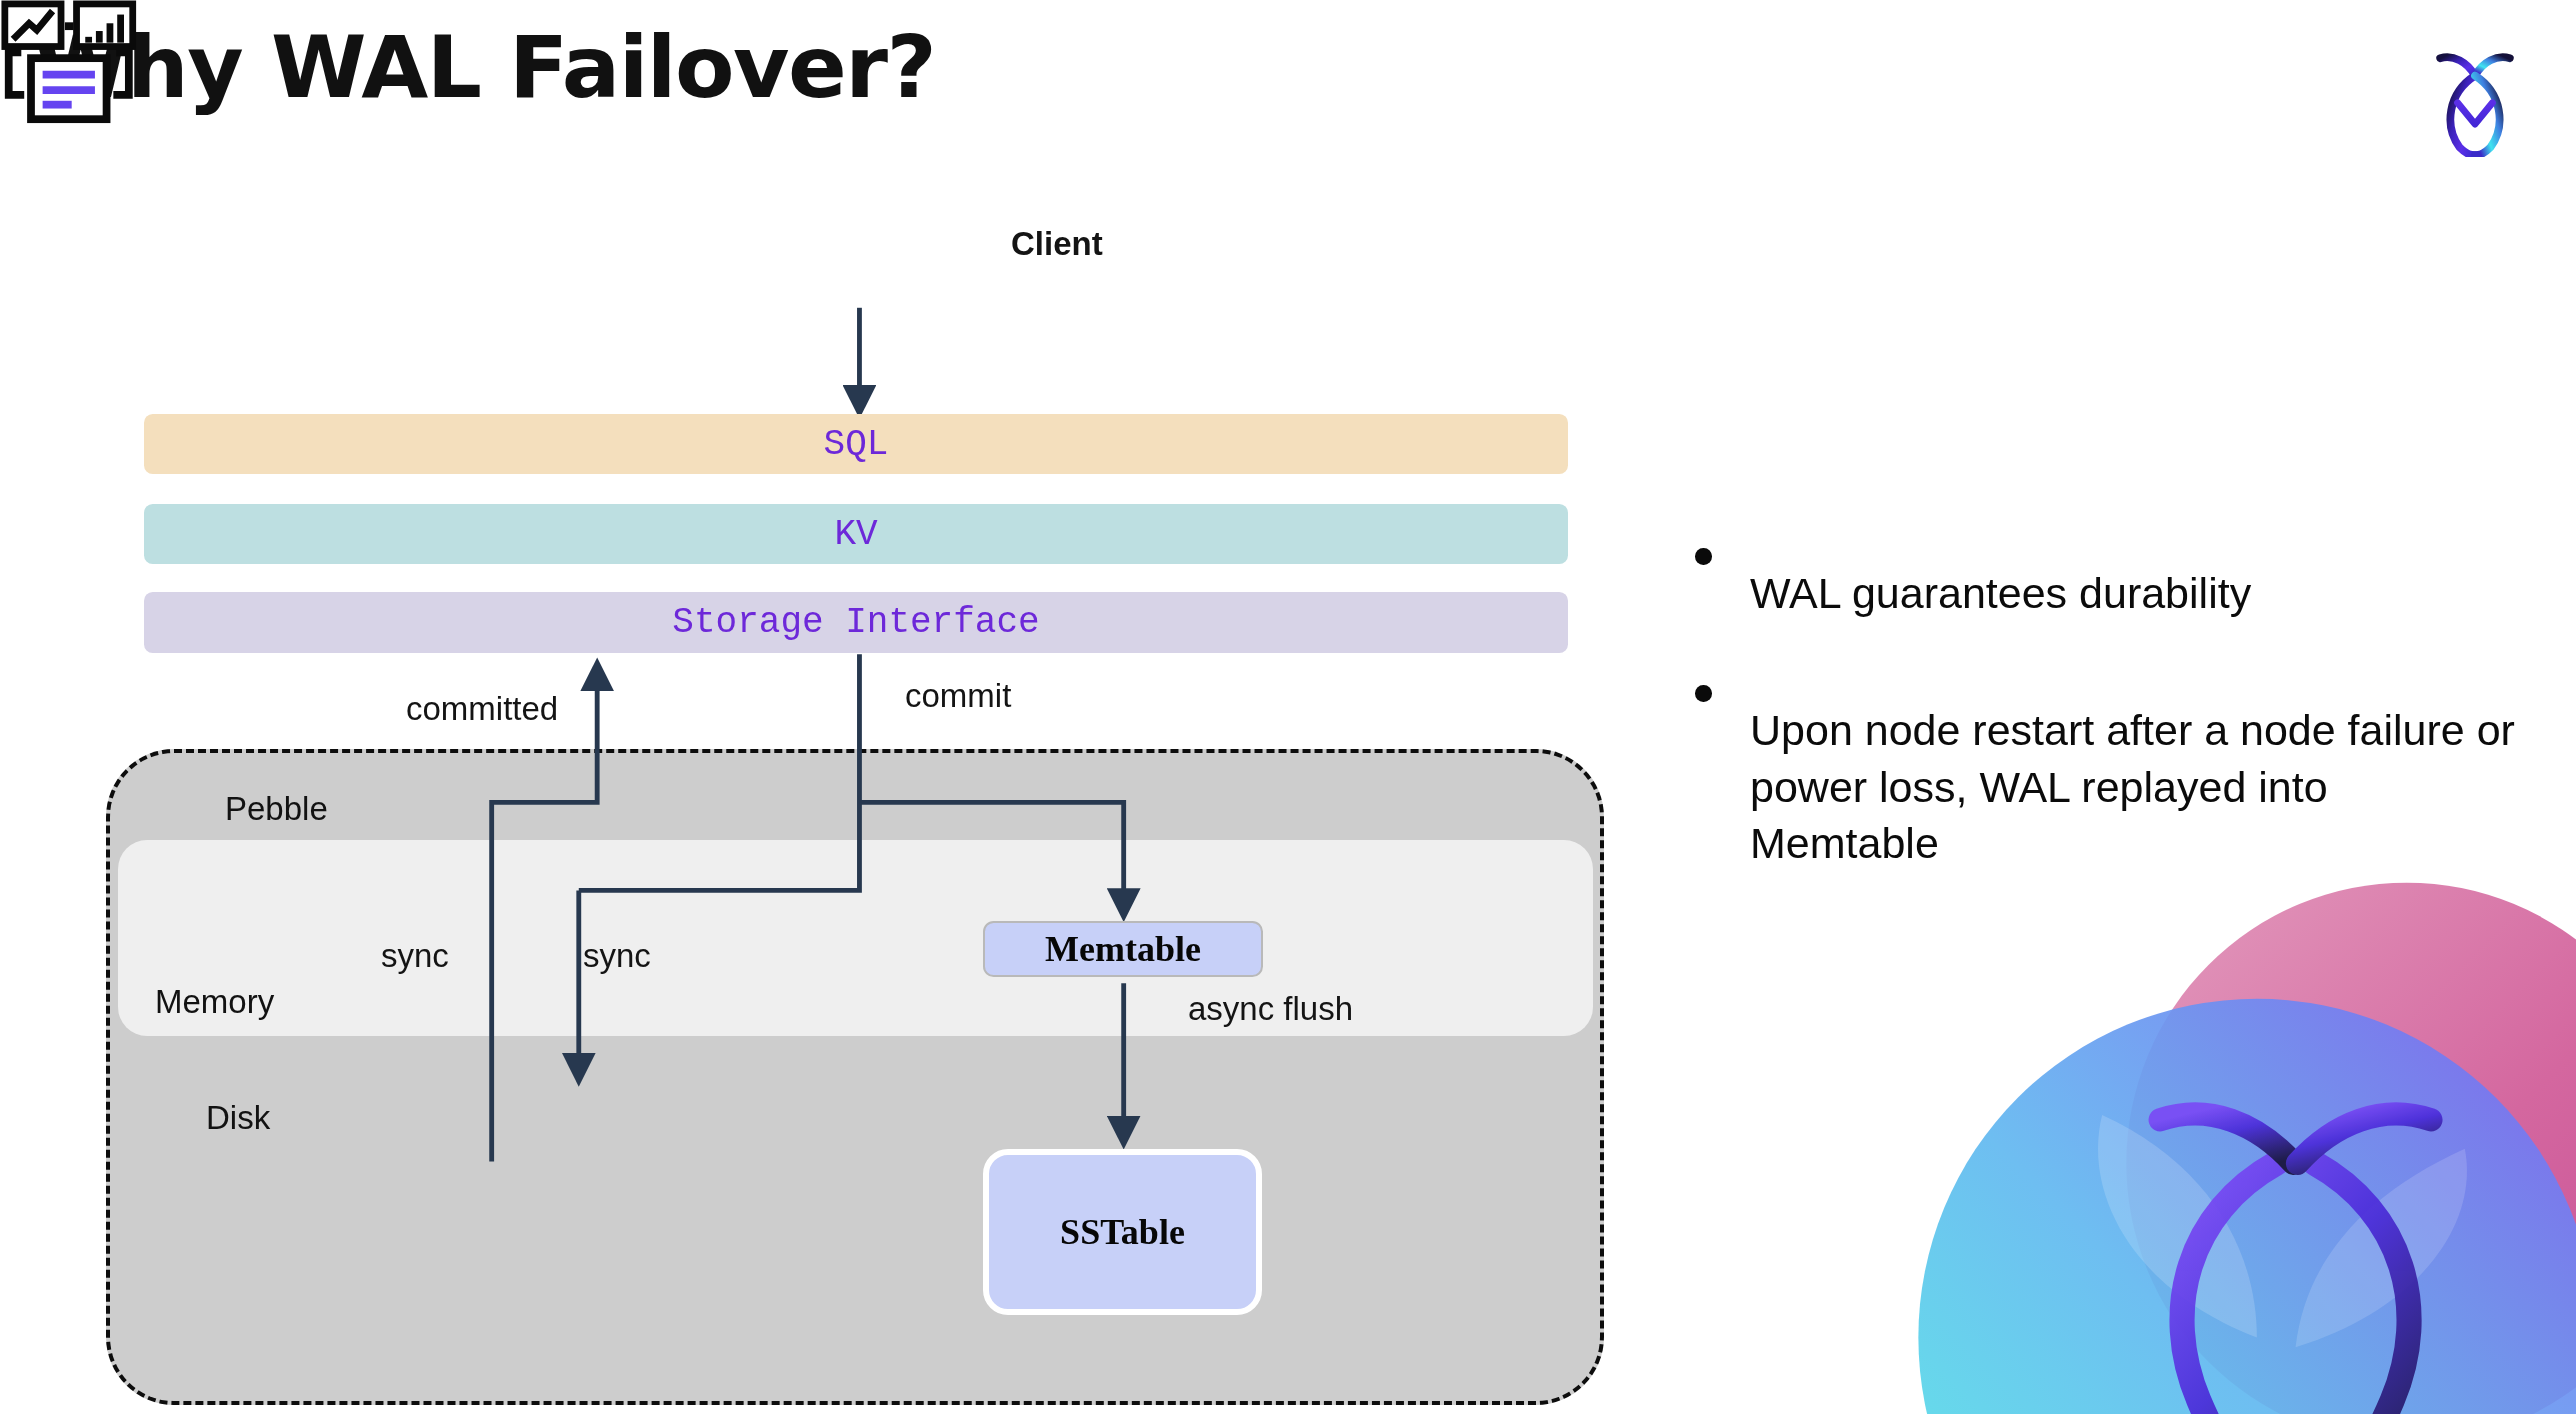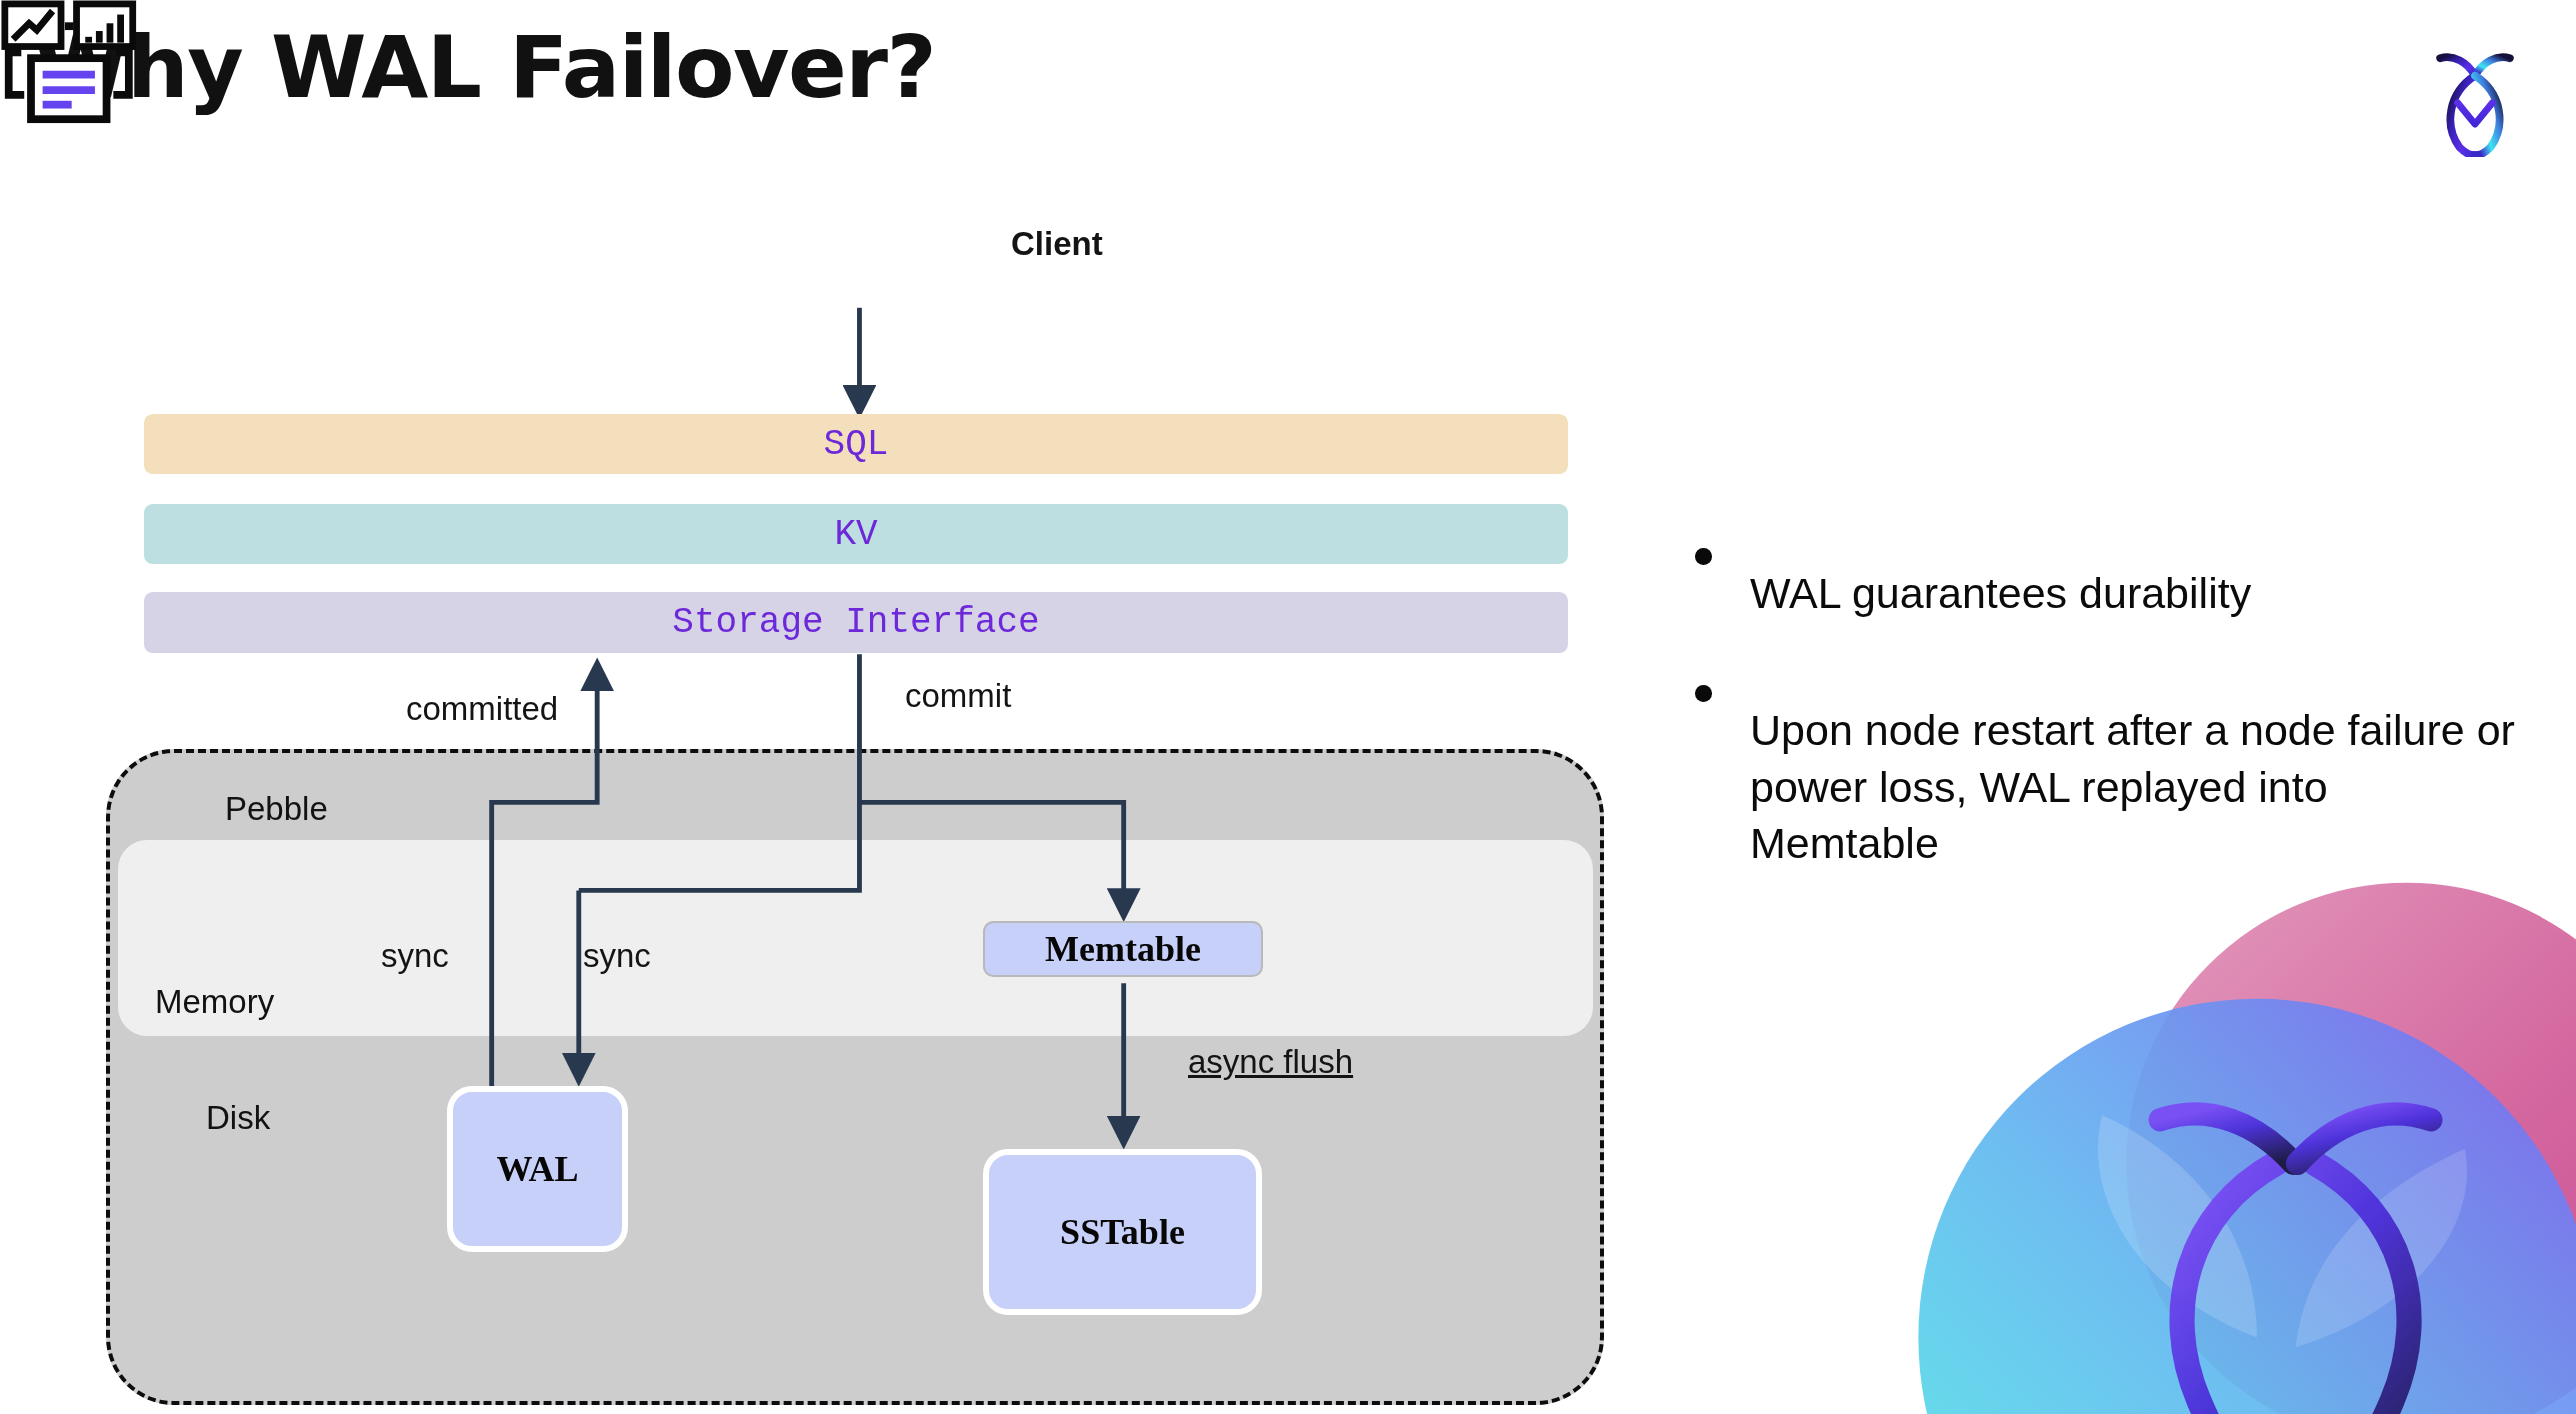--- a/index.html
+++ b/index.html
@@ -80,21 +80,21 @@
 
   
   .edge-label{
     position:absolute;font-family:"Liberation Sans", sans-serif;
     font-size:33px;color:#141414;white-space:nowrap;
   }
   #lbl-committed{left:406px;top:690px;}
   #lbl-commit{left:905px;top:677px;}
   #lbl-sync-left{left:381px;top:937px;}
   #lbl-sync-right{left:583px;top:937px;}
-  #lbl-asyncflush{left:1188px;top:1043px;text-decoration:underline;}
+  #lbl-asyncflush{left:1188px;top:990px;}
   #lbl-client{left:1011px;top:225px;font-weight:bold;}
 
   
   .client-icon{position:absolute;left:774px;top:195px;width:155px;height:126px;}
 
   
   .bullets{
     position:absolute;left:1695px;top:523px;width:832px;
   }
   .bullet{
@@ -221,23 +221,20 @@
     <div class="bar" id="bar-kv">
       <span>KV</span>
     </div>
     <div class="bar" id="bar-storage">
       <span>Storage Interface</span>
     </div>
 
     <div class="node" id="node-memtable">
       <span>Memtable</span>
     </div>
-    <div class="node" id="node-wal">
-      <span>WAL</span>
-    </div>
     <div class="node" id="node-sstable">
       <span>SSTable</span>
     </div>
 
     <div class="edge-label" id="lbl-committed">committed</div>
     <div class="edge-label" id="lbl-commit">commit</div>
     <div class="edge-label" id="lbl-sync-left">sync</div>
     <div class="edge-label" id="lbl-sync-right">sync</div>
     <div class="edge-label" id="lbl-asyncflush">async flush</div>
 

